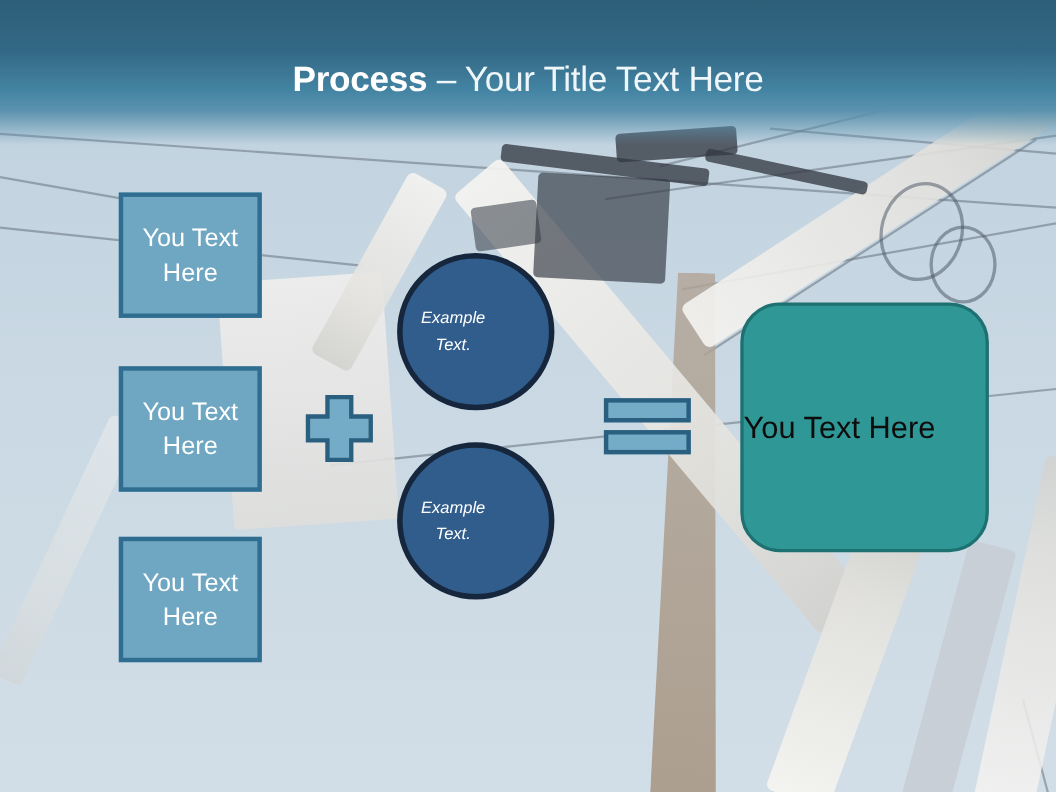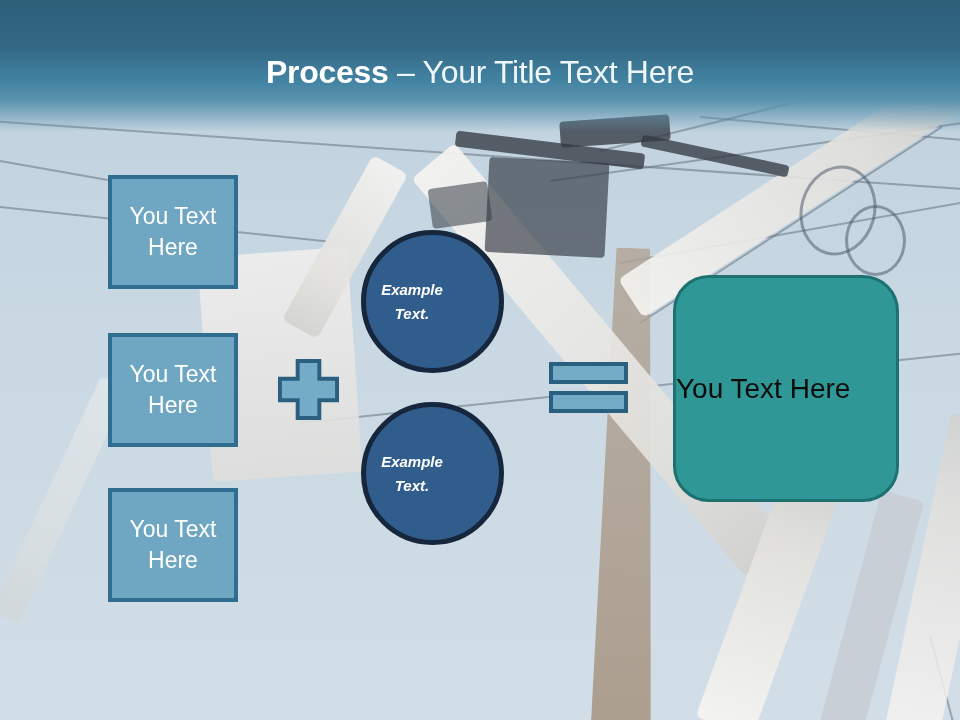--- a/index.html
+++ b/index.html
@@ -43,21 +43,21 @@
     border:4px solid var(--box-border,#2f6e90);
     color:var(--box-text,#ffffff);font-size:23px;line-height:1.35;}
   .inbox span{padding:0 8px;}
   .b1{top:175px;} .b2{top:333px;} .b3{top:488px;}
   .plus-wrap{left:277px;top:357px;width:63px;height:65px;}
   .plus-wrap svg{display:block;width:100%;height:100%;}
   .plus-wrap path{fill:var(--operator-fill,#74abc6);stroke:var(--operator-border,#2b5f80);stroke-width:4;}
   .circle{width:143px;height:143px;left:361px;border-radius:50%;
     background:var(--circle-fill,#305d8b);
     border:5px solid var(--circle-border,#16263d);
-    color:#ffffff;font-size:15px;font-weight:700;font-style:italic;line-height:1.55;}
+    color:#ffffff;font-size:15px;font-weight:400;font-style:italic;line-height:1.55;}
   .circle span{width:92px;}
   .c1{top:230px;} .c2{top:402px;}
   .equals{position:absolute;z-index:3;left:549px;top:362px;width:79px;
     display:flex;flex-direction:column;gap:7px;}
   .equals .bar{box-sizing:border-box;width:79px;height:22px;
     background:var(--operator-fill,#74abc6);
     border:4px solid var(--operator-border,#2b5f80);}
   .result{left:673px;top:275px;width:226px;height:227px;border-radius:36px;
     background:var(--result-fill,#2f9795);
     border:3px solid var(--result-border,#1d7170);

